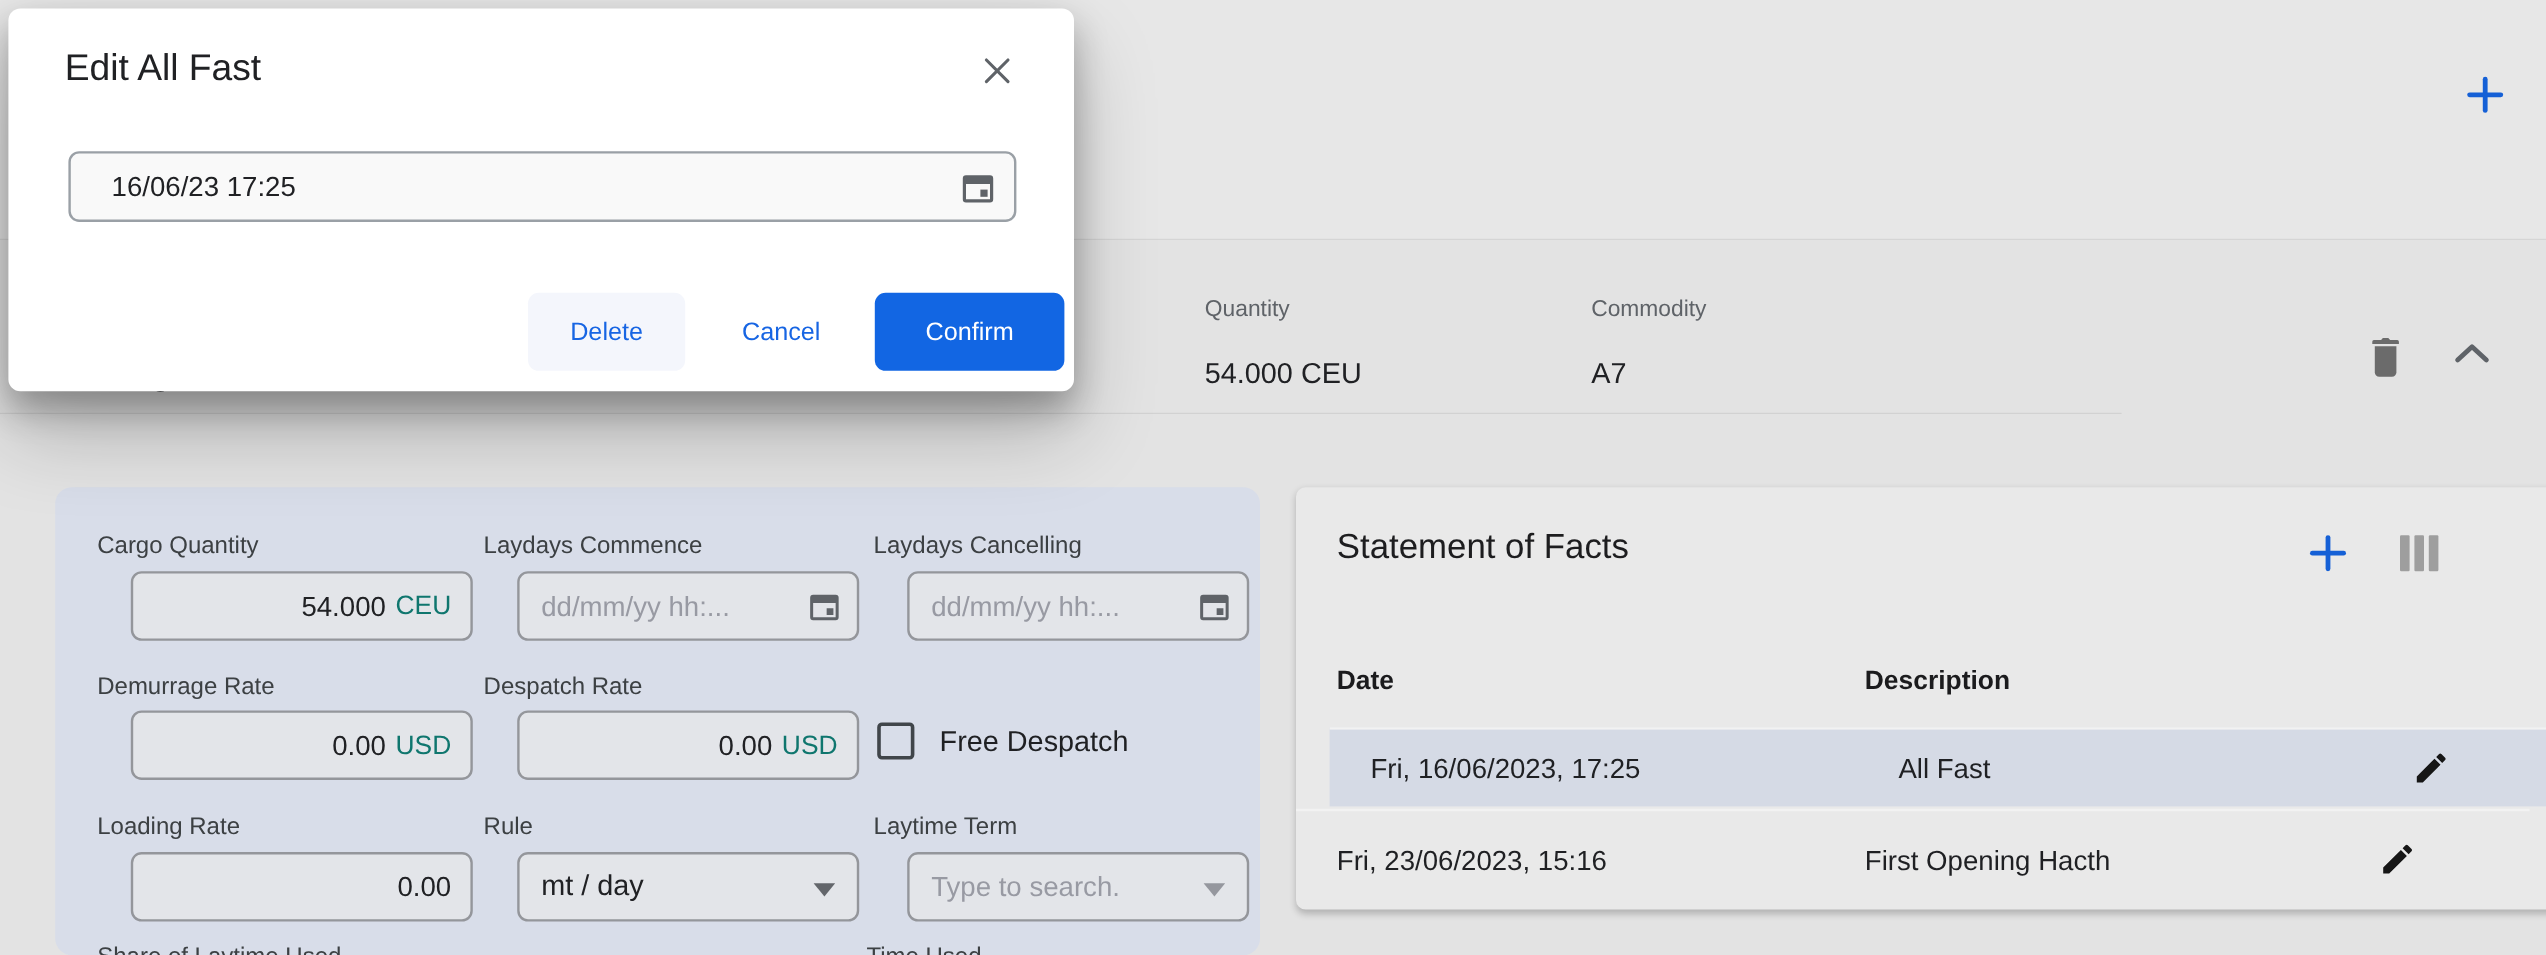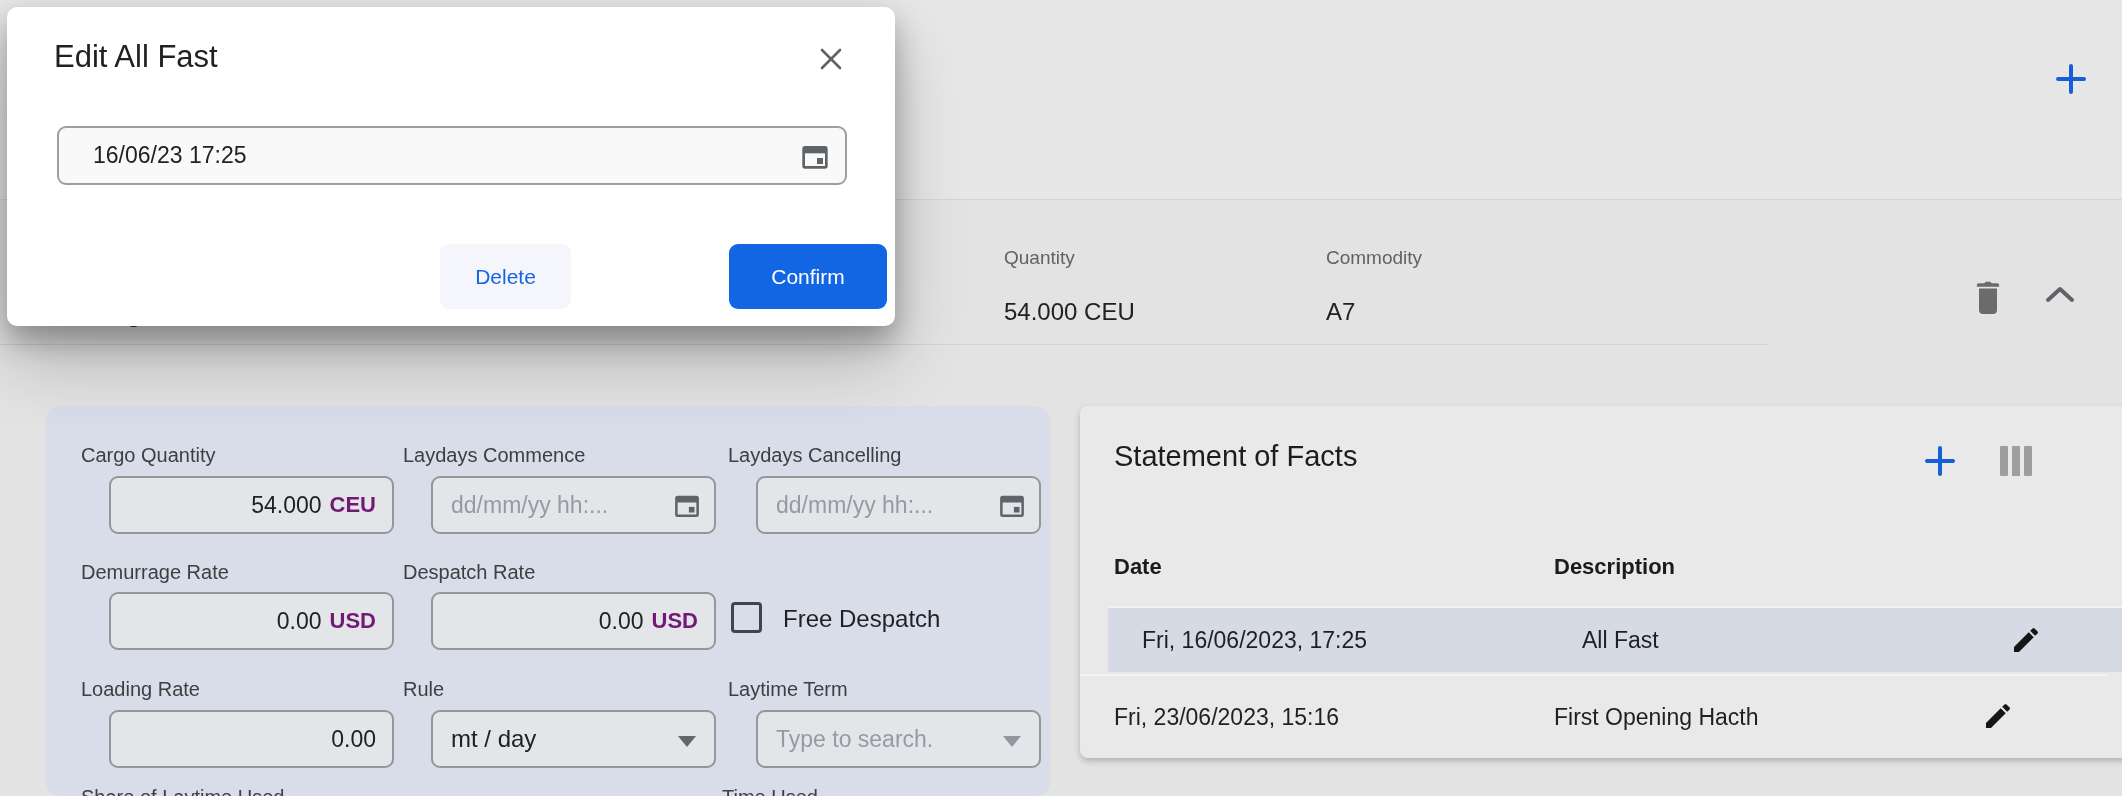--- a/index.html
+++ b/index.html
@@ -24,21 +24,21 @@
   .hidden-heading { position:absolute; left:126px; top:296px; font-size:28px; color:#202124; z-index:1; }
 
   
   .form-panel { position:absolute; left:46px; top:406px; width:1004px; height:390px;
     background:#d8dde9; border-radius:14px; overflow:hidden; z-index:2; }
   .f-label { position:absolute; font-size:20px; color:#3c4043; white-space:nowrap; }
   .f-input { position:absolute; width:285px; height:58px; background:#e3e5e9;
     border:2px solid #94969b; border-radius:9px; display:flex; align-items:center; font-size:23px; color:#202124;margin-left:28px; }
   .f-input.right { justify-content:flex-end; padding-right:16px; }
   .f-input.left  { justify-content:flex-start; padding-left:18px; }
-  .unit { color:#701a75; font-size:22px; margin-left:8px;font-weight:bold; }
+  .unit { color:#0f766e; font-size:22px; margin-left:8px; }
   .placeholder { color:#989aa3; font-size:23px; white-space:nowrap; overflow:hidden; flex:1; }
   .cal-icon { width:30px; height:30px; flex:0 0 auto; margin-right:12px; }
   .caret { width:0; height:0; border-left:9px solid transparent; border-right:9px solid transparent;
     border-top:11px solid #63666b; position:absolute; right:18px; top:24px; }
   .caret.lite { border-top-color:#95979e; }
   .checkbox { position:absolute; left:685px; top:196px; width:31px; height:31px;
     border:3px solid #40454a; border-radius:4px; background:transparent; cursor:pointer; }
   .chk-label { position:absolute; left:737px; top:199px; font-size:24px; color:#1f2023; }
 
   
@@ -219,16 +219,17 @@
     </div>
     <div class="modal-input">
       <span class="val">16/06/23 17:25</span>
       <svg class="cal-icon" viewBox="0 0 24 24">
         <path fill="none" stroke="#5f6368" stroke-width="2" d="M4.5 5.5h15a1 1 0 0 1 1 1v13a1 1 0 0 1-1 1h-15a1 1 0 0 1-1-1v-13a1 1 0 0 1 1-1z"></path>
         <path fill="#5f6368" d="M3.5 5.5h17V10h-17z"></path>
         <rect x="13.5" y="13.5" width="4.5" height="4.5" fill="#5f6368"></rect>
       </svg>
     </div>
     <button class="btn btn-delete">Delete</button>
+    <button class="btn btn-cancel">Cancel</button>
     <button class="btn btn-confirm">Confirm</button>
   </div>
 
 </div>
 
 </body></html>

